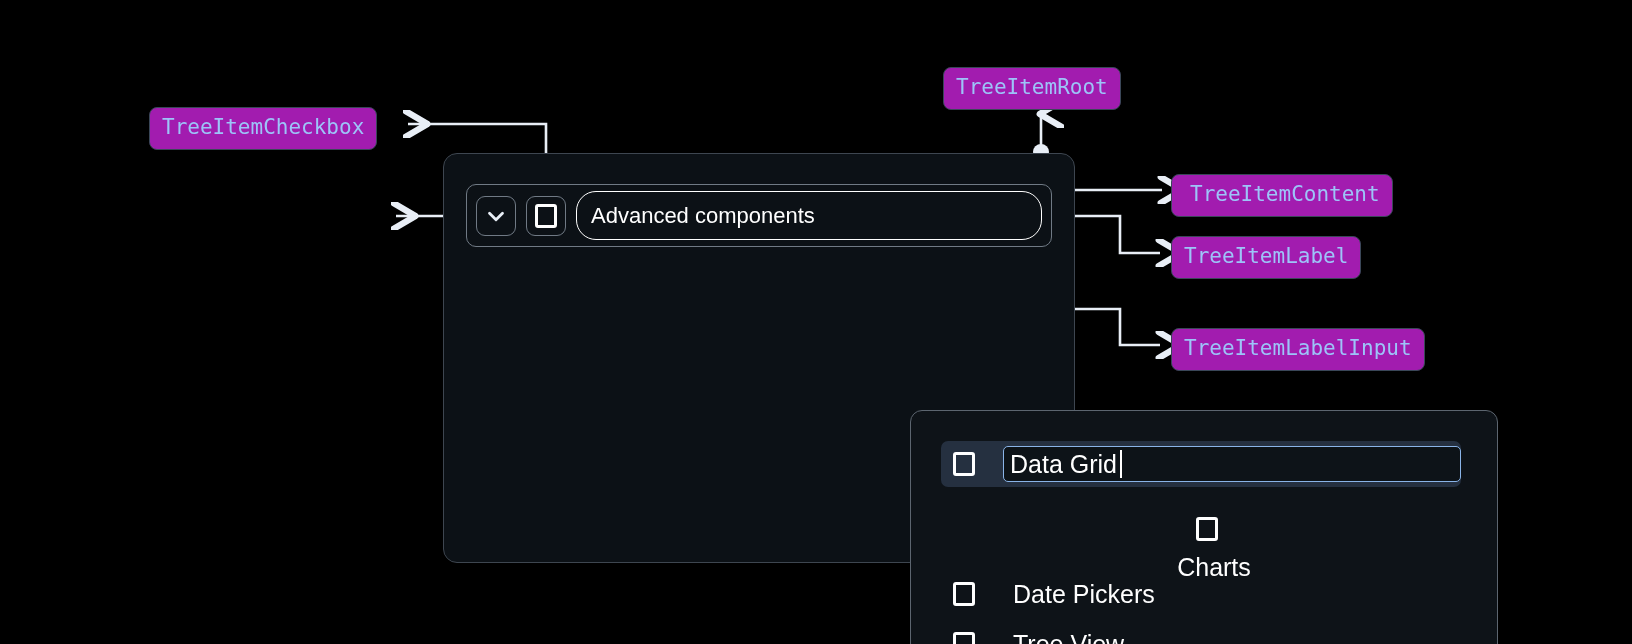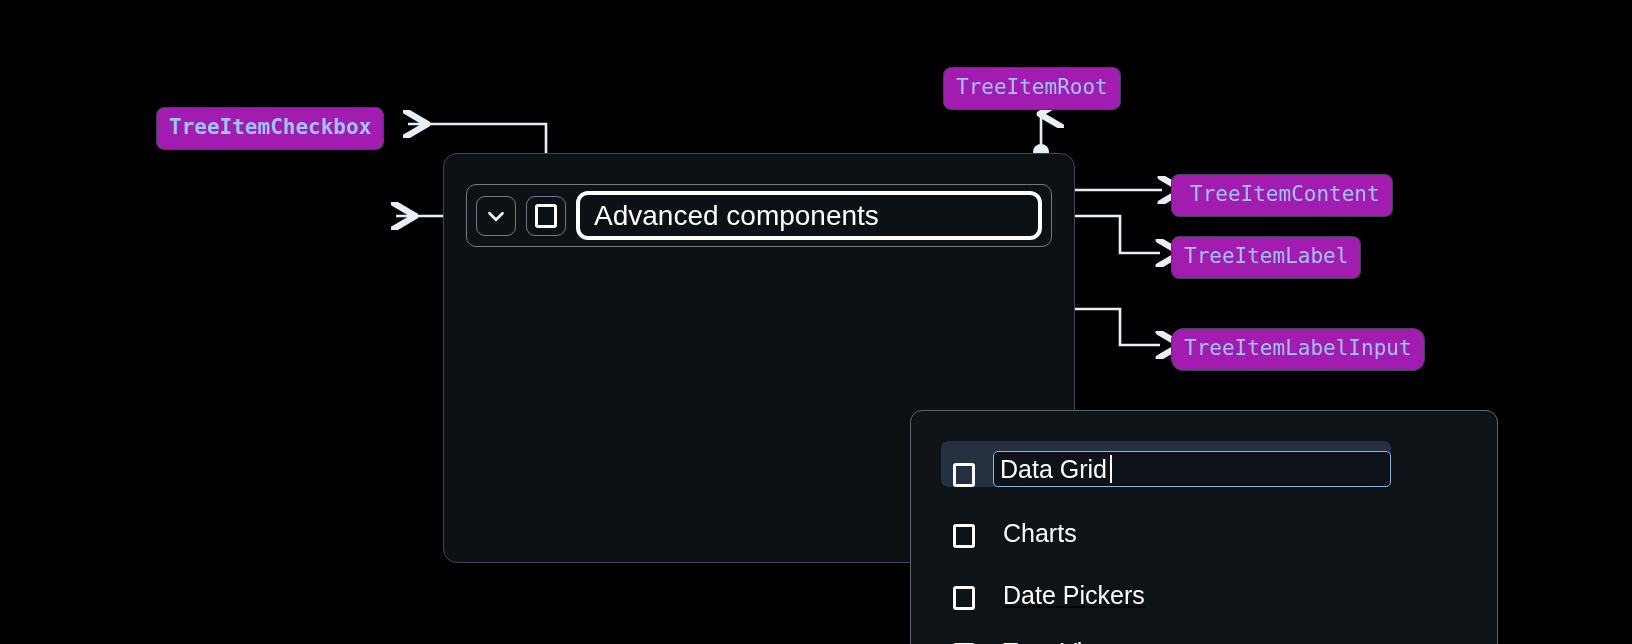--- a/index.html
+++ b/index.html
@@ -66,46 +66,46 @@
   }
   .cbox{
     width:22px;height:24px;
     border:3px solid #ffffff;
     border-radius:3px;
     box-sizing:border-box;
   }
   .label-box{
     flex:1 1 auto;
     height:49px;
-    border:4px solid #ffffff;
-    border-radius:12px;
+    border:1px solid #ffffff;
+    border-radius:20px;
     box-sizing:border-box;
     display:flex;align-items:center;
     padding-left:14px;
     color:#ffffff;
-    font-size:28px;
+    font-size:22px;
   }
 
   
   .group-box{
     position:absolute;
     left:466px; top:256px;
     width:588px; height:302px;
     background:#0e1318;
     border:1px solid #5c656f;
     border-radius:12px;
     box-sizing:border-box;
   }
   .tree-row{
     position:absolute;
     left:30px;
-    width:450px;
+    width:520px;
     height:46px;
-    display:flex;align-items:flex-end;
-    gap:2px;
+    display:flex;align-items:center;
+    gap:12px;
   }
   .tree-row .cbox2{
     width:22px;height:24px;
     border:3px solid #ffffff;
     border-radius:3px;
     box-sizing:border-box;
     margin-left:12px;
     flex:0 0 auto;
   }
   .tree-row .tlabel{
@@ -176,25 +176,25 @@
       <circle cx="492" cy="216" r="8"></circle>
       <circle cx="546" cy="196" r="8"></circle>
       <circle cx="1041" cy="152" r="8"></circle>
       <circle cx="1053" cy="190" r="8"></circle>
       <circle cx="1041" cy="216" r="8"></circle>
       <circle cx="1041" cy="309" r="8"></circle>
       <circle cx="1053" cy="428" r="8"></circle>
     </g>
   </svg>
 
-  <div class="chip" style="left:156px;  top:107px;font-weight:bold;">TreeItemCheckbox</div>
+  <div class="chip" style="left:149px;  top:107px;">TreeItemCheckbox</div>
   <div class="chip" style="left:943px;  top:67px;">TreeItemRoot</div>
   <div class="chip" style="left:1171px; top:174px;padding-left:18px;">TreeItemContent</div>
   <div class="chip" style="left:1171px; top:236px;text-align:right;">TreeItemLabel</div>
-  <div class="chip" style="left:1171px; top:328px;border-radius:12px;">TreeItemLabelInput</div>
+  <div class="chip" style="left:1171px; top:328px;">TreeItemLabelInput</div>
   <div class="chip" style="left:1115px; top:411px;">TreeItemGroupTransition</div>
 
   <div class="root-card">
 
     <div class="content-row">
 
       <div class="icon-container">
         <svg class="chev" width="26" height="26" viewBox="0 0 24 24">
           <path d="M6 9.5 L12 15.5 L18 9.5" fill="none" stroke="#e8eef6" stroke-width="2.6" stroke-linecap="round" stroke-linejoin="round"></path>
         </svg>
@@ -212,26 +212,26 @@
     <div class="group-box">
 
       <div class="tree-row selected" style="top:30px;">
         <span class="cbox2"></span>
         <span class="input-box">
           <span>Data Grid</span>
           <span class="caret"></span>
         </span>
       </div>
 
-      <div class="tree-row" style="top:91px;">
+      <div class="tree-row" style="top:106px;flex-direction:column;">
         <span class="cbox2"></span>
         <span class="tlabel">Charts</span>
       </div>
 
-      <div class="tree-row" style="top:153px;text-decoration:underline;">
+      <div class="tree-row" style="top:160px;">
         <span class="cbox2"></span>
         <span class="tlabel">Date Pickers</span>
       </div>
 
       <div class="tree-row" style="top:210px;">
         <span class="cbox2"></span>
         <span class="tlabel">Tree View</span>
       </div>
 
     </div>

